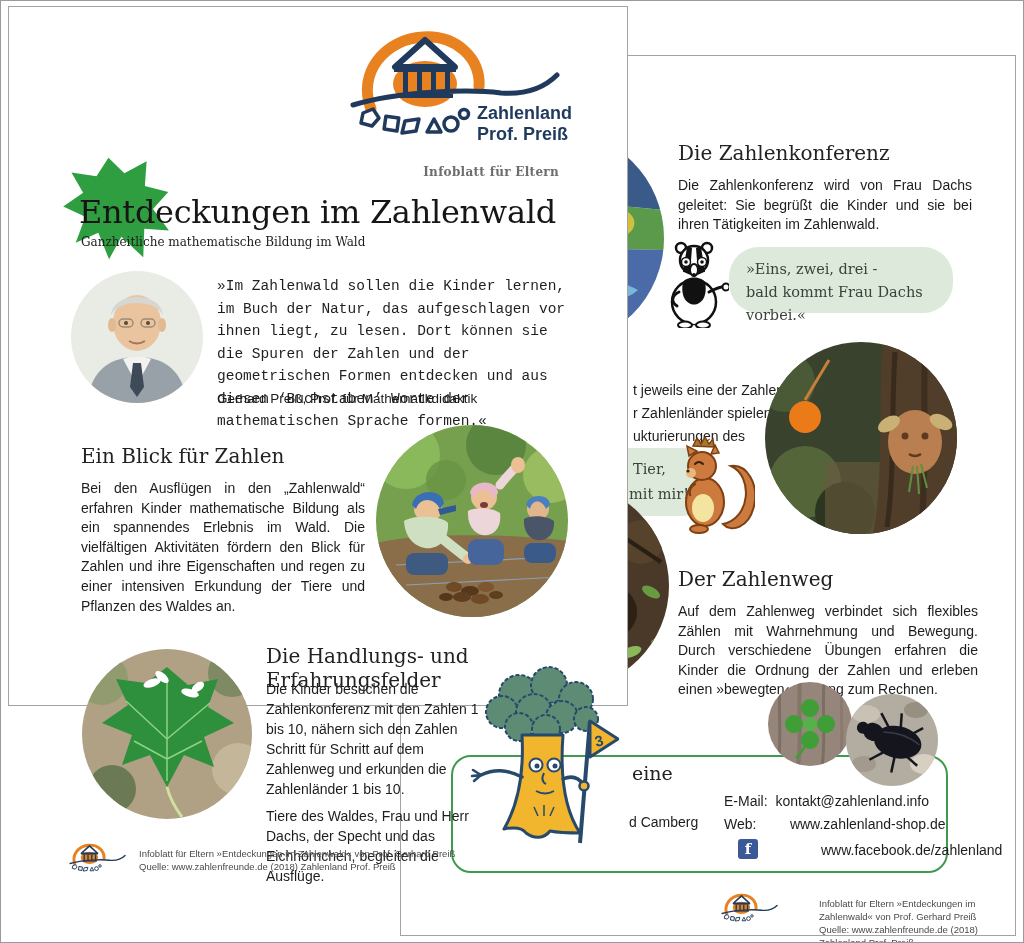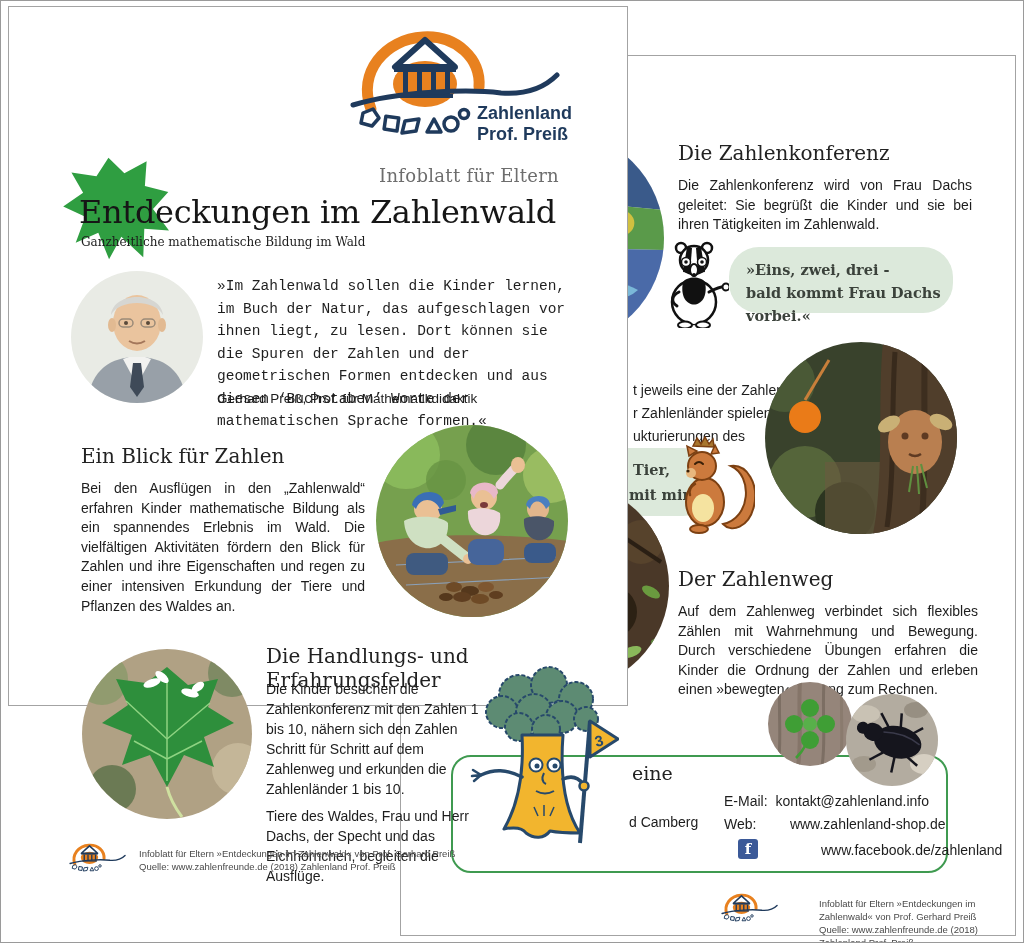--- a/index.html
+++ b/index.html
@@ -5,32 +5,32 @@
   html,body{margin:0;padding:0;background:#fff;}
   .canvas{position:relative;width:1024px;height:943px;background:#fff;overflow:hidden;
           font-family:"Liberation Sans",sans-serif;}
   .frame{position:absolute;inset:0;border:1.5px solid #9a9a9a;pointer-events:none;z-index:6;}
   .page{position:absolute;background:#fff;border:1px solid #a3a3a3;box-sizing:border-box;}
   .page.front{left:8px;top:6px;width:620px;height:700px;z-index:2;}
   .page.back{left:400px;top:55px;width:616px;height:881px;z-index:1;}
   .abs{position:absolute;}
   .serif{font-family:"DejaVu Serif","Liberation Serif",serif;}
   .circle{border-radius:50%;overflow:hidden;}
-  .tagline{font-family:"DejaVu Serif","Liberation Serif",serif;font-weight:normal;font-size:18px;
+  .tagline{font-family:"DejaVu Serif","Liberation Serif",serif;font-weight:bold;font-size:12px;
            color:var(--c-tagline_gray,#6d6d6d);letter-spacing:.3px;}
   .title{font-family:"DejaVu Serif","Liberation Serif",serif;font-size:32px;color:#161616;letter-spacing:-.3px;}
   .subtitle{font-family:"DejaVu Serif","Liberation Serif",serif;font-size:12px;color:#1c1c1c;}
   .h-section{font-family:"DejaVu Serif","Liberation Serif",serif;font-size:20px;color:#222;}
   .body-text{font-size:14px;line-height:19.6px;color:#1d1d1d;}
   .just{text-align:justify;}
   .quote{font-family:Liberation Mono, monospace;font-size:14.5px;line-height:22.5px;color:#1f1f1f;}
   .attrib{font-size:13.5px;color:#1d1d1d;}
   .logo-name{font-size:18px;line-height:21px;font-weight:bold;color:var(--c-navy,#1f3a5c);}
   .bubble{position:absolute;background:var(--c-bubble_green,#dce9db);}
-  .bubble-text{font-family:"DejaVu Serif","Liberation Serif",serif;font-size:14.5px;line-height:23px;color:#3b423b;font-weight:bold;}
+  .bubble-text{font-family:"DejaVu Serif","Liberation Serif",serif;font-size:14.5px;line-height:23px;color:#3b423b;}
   .frag{font-size:14px;line-height:23.2px;color:#1d1d1d;}
   .footer-text{font-size:9.5px;line-height:13px;color:#4a4a4a;}
   .contact-box{position:absolute;border:2px solid var(--c-contact_border_green,#3f9a50);
                border-radius:20px;background:#fff;box-sizing:border-box;}
   .contact-row{font-size:14px;color:#1d1d1d;}
   .fb-icon{width:20px;height:20px;border-radius:3px;background:var(--c-facebook_blue,#3b5998);
            color:#fff;font-family:"DejaVu Serif",serif;font-weight:bold;font-size:15px;
            text-align:center;line-height:20px;}
 </style>
 </head>

